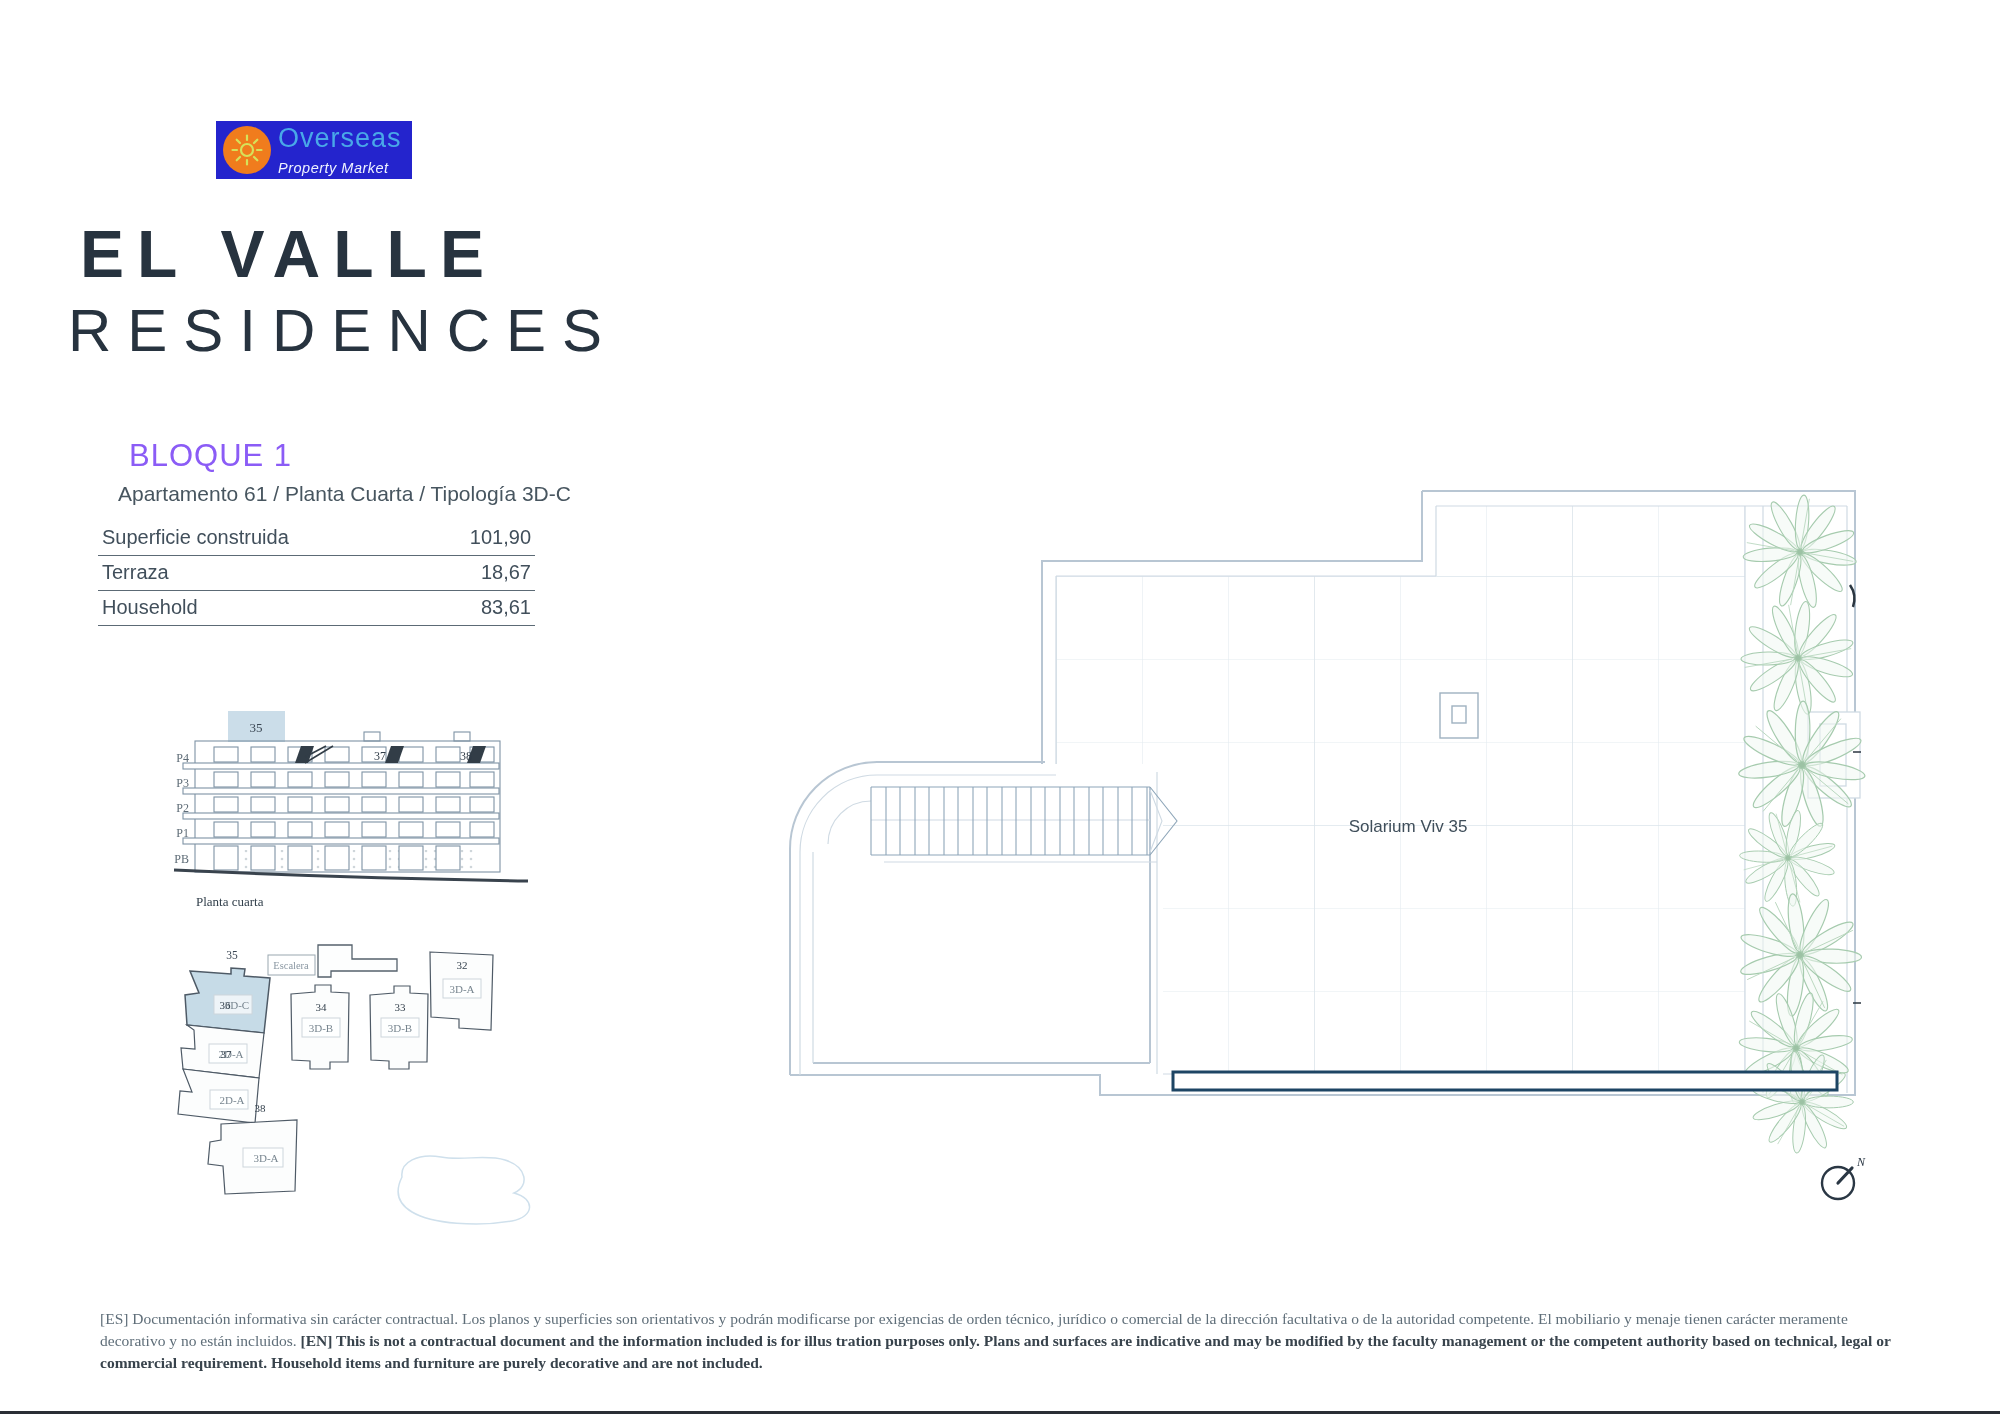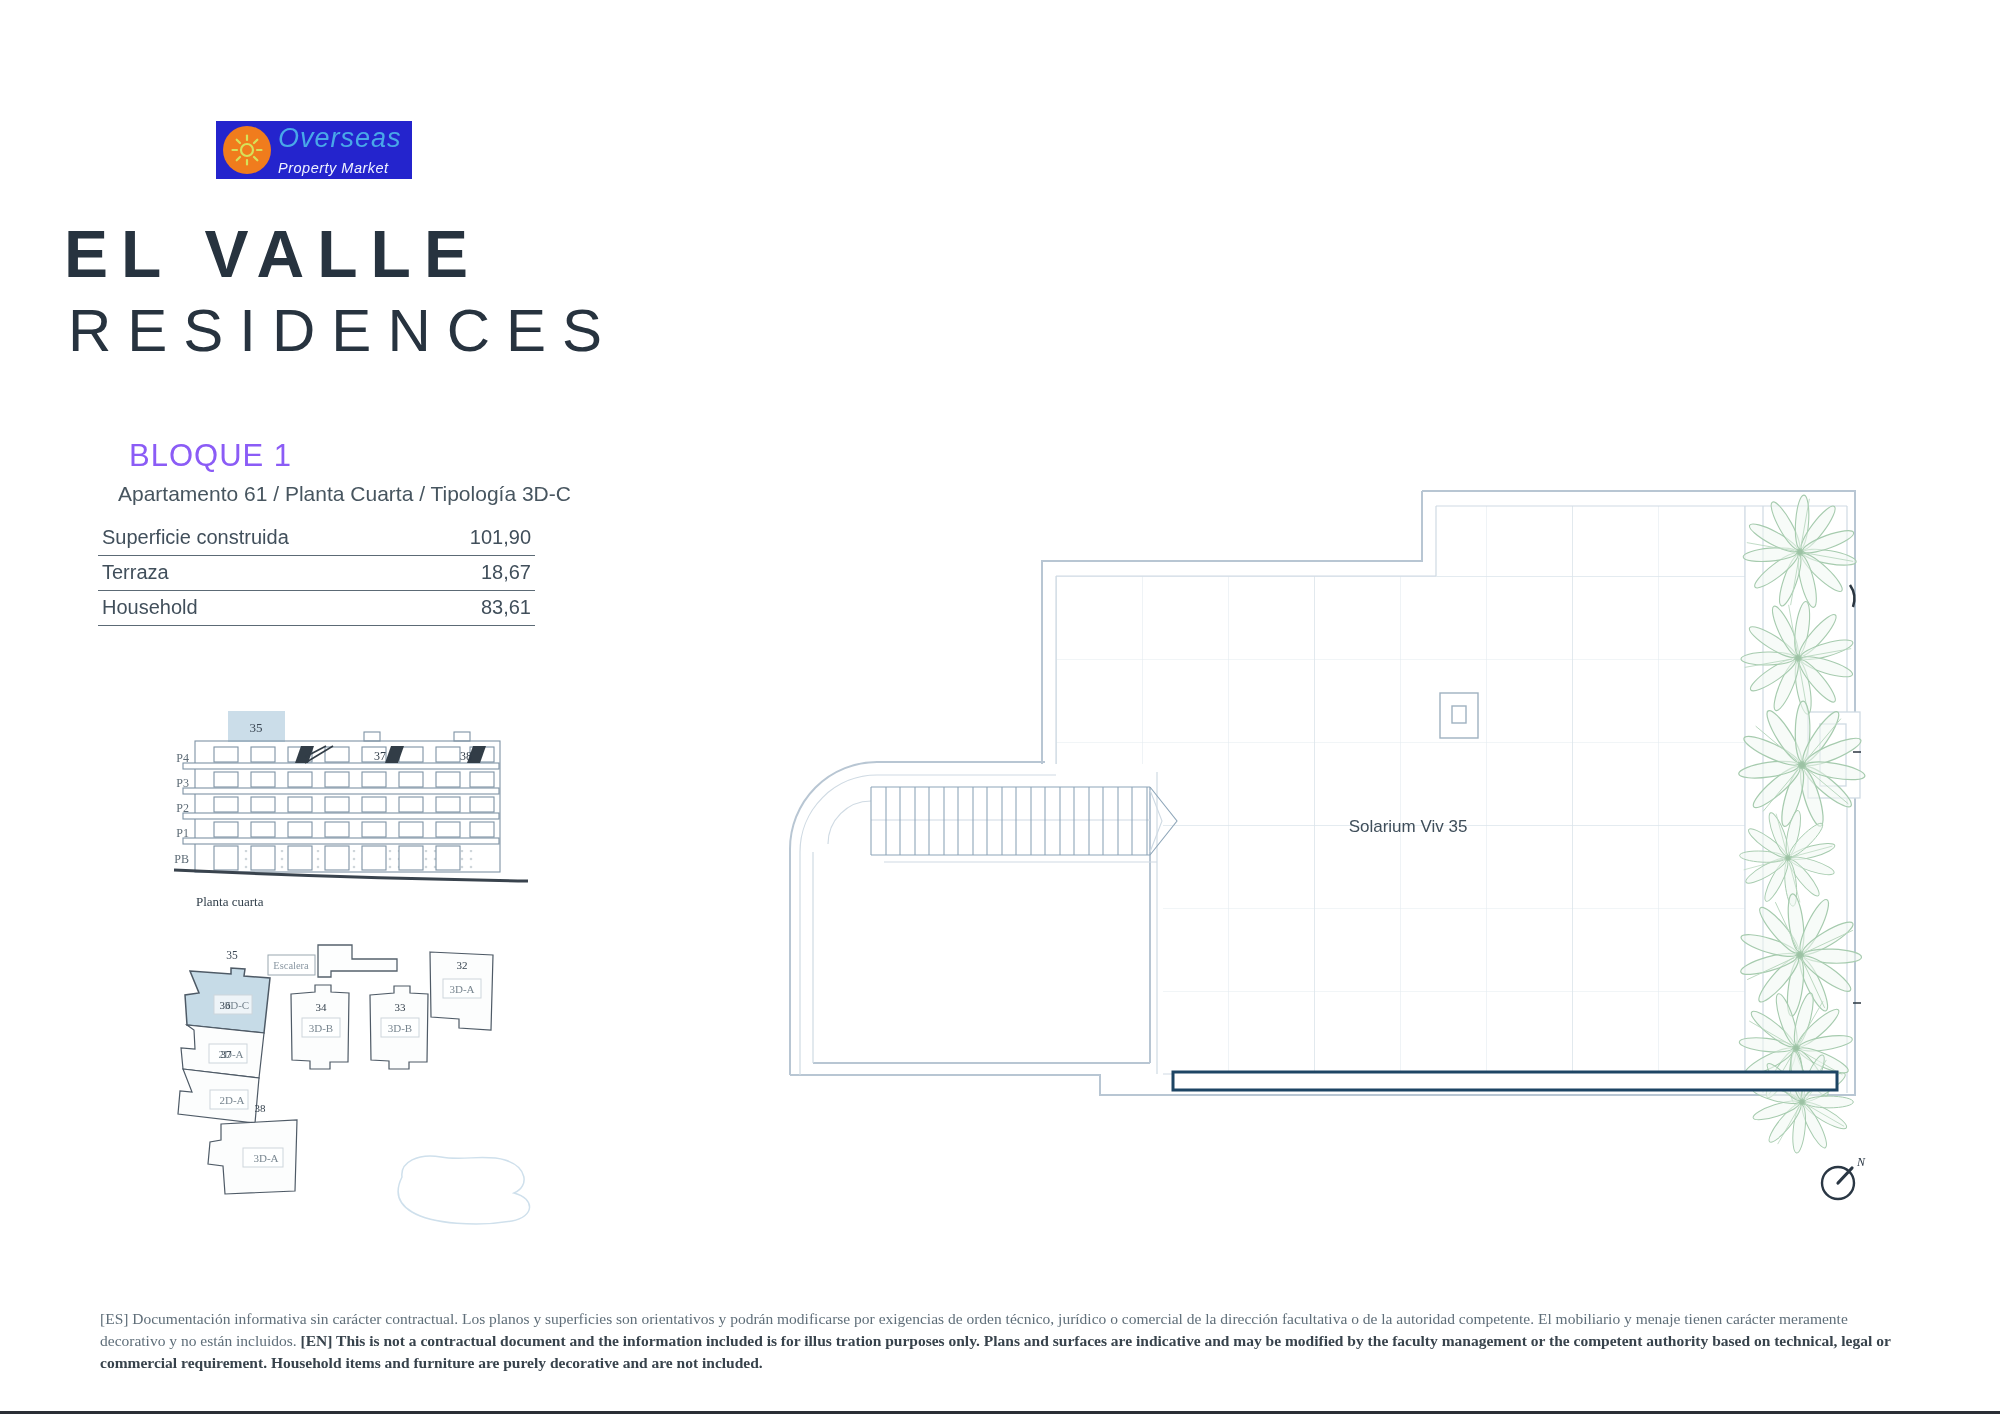--- a/index.html
+++ b/index.html
@@ -5,25 +5,25 @@
   html,body{margin:0;padding:0;background:#ffffff;}
   body{width:2000px;height:1414px;position:relative;overflow:hidden;
        font-family:"Liberation Sans",sans-serif;color:#27333f;}
   .abs{position:absolute;}
 
   
   .logo{left:216px;top:121px;width:196px;height:58px;background:#2424cd;display:flex;align-items:center;}
   .logo .sun{position:absolute;left:7px;top:5px;width:48px;height:48px;background:#f07c1d;border-radius:50%;
              display:flex;align-items:center;justify-content:center;}
   .logo .brand{margin-left:62px;line-height:1;}
-  .logo .brand .l1{font-style:italic;font-size:27px;color:#49a8e8;letter-spacing:1px;}
+  .logo .brand .l1{font-size:27px;color:#49a8e8;letter-spacing:1px;}
   .logo .brand .l2{font-style:italic;font-size:14.5px;color:#eef2ff;margin-top:9px;letter-spacing:0.5px;}
 
   
-  .title1{left:64px;top:216px;font-size:66px;font-weight:600;letter-spacing:13px;color:#27333f;}
+  .title1{left:80px;top:216px;font-size:66px;font-weight:600;letter-spacing:13px;color:#27333f;}
   .title2{left:68px;top:296px;font-size:60px;font-weight:400;letter-spacing:16px;color:#27333f;}
   .bloque{left:129px;top:438px;font-size:31px;font-weight:400;letter-spacing:1px;color:#8b5cf6;}
   .subtitle{left:118px;top:482px;font-size:21px;color:#47555f;}
 
   
   .area-table{left:98px;top:521px;width:437px;border-collapse:collapse;font-size:20px;color:#414f5b;}
   .area-table td{padding:5px 4px 6px 4px;}
   .area-table tr{border-bottom:1.6px solid #5c6a75;}
   .area-table tr.hdr{border-top:1.6px solid #5c6a75;border-bottom:1.6px solid #5c6a75;}
   .area-table td.val{text-align:right;}

